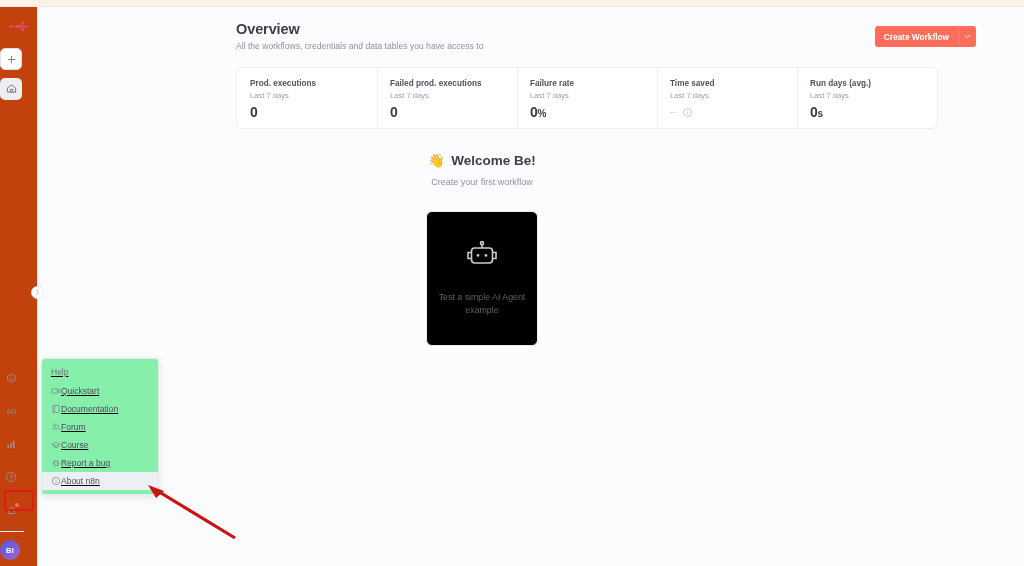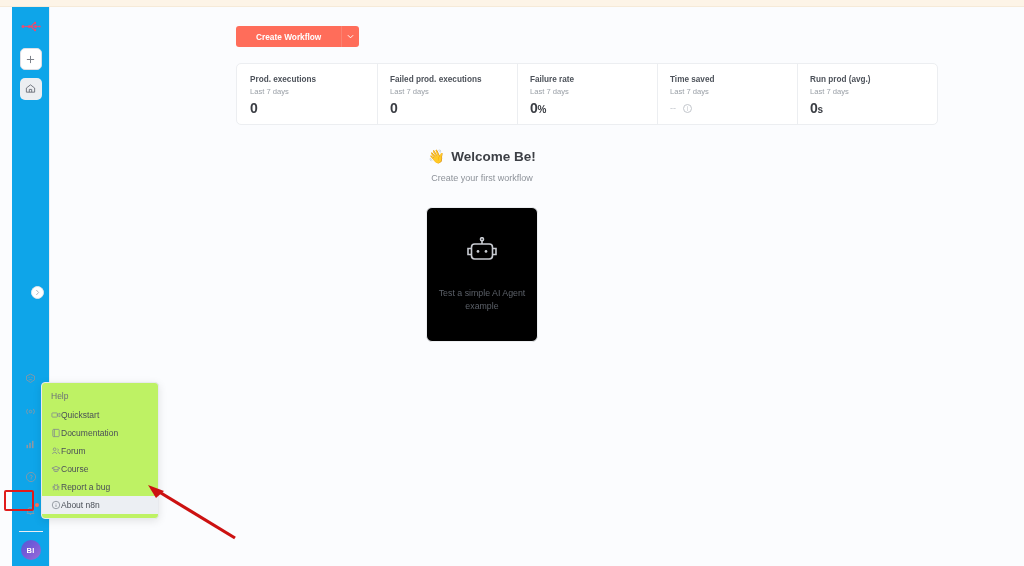--- a/index.html
+++ b/index.html
@@ -13,24 +13,24 @@
 
   
   .top-strip {
     position: absolute; top: 0; left: 0; width: 1024px; height: 7px;
     background: #fdf4e7;
     border-bottom: 1px solid #f6ead8;
   }
 
   
   .sidebar {
-    position: absolute; top: 7px; left: 12px; width: 38px; height: 559px;
-    background: #0ea5e9;
+    position: absolute; top: 7px; left: 0; width: 38px; height: 559px;
+    background: #c2410c;
     border-right: 1px solid #ebeef2;
-    display: flex; flex-direction: column; align-items: center;
+    display: flex; flex-direction: column; align-items: flex-start;
   }
   .logo-wrap {
     width: 38px; height: 26px;
     display: flex; align-items: center; justify-content: center;
     margin-top: 6px;
   }
   .sb-btn {
     width: 22px; height: 22px; border-radius: 5px;
     display: flex; align-items: center; justify-content: center;
     color: #909399; cursor: pointer; position: relative;
@@ -68,45 +68,45 @@
     position: absolute; left: 4px; top: 490px;
     width: 30px; height: 21px;
     border: 2px solid #e01b1b; border-radius: 2px;
     pointer-events: none; z-index: 7;
   }
   
   .arrow-svg { position: absolute; left: 140px; top: 480px; z-index: 8; pointer-events: none; }
 
   
   .help-menu {
-    position: absolute; left: 41px; top: 382px;
-    width: 118px; background: #bef264;
+    position: absolute; left: 41px; top: 358px;
+    width: 118px; background: #86efac;
     border: 1px solid #e8eaee; border-radius: 4px;
     box-shadow: 0 2px 9px rgba(0,0,0,.10);
-    padding: 5px 0 4px 0; z-index: 5;
+    padding: 5px 0 4px 0; z-index: 5; text-decoration: underline;
   }
   .help-title {
     font-size: 8.5px; color: #6b7078; padding: 3px 9px 5px 9px;
   }
   .help-item {
     display: flex; align-items: center; 
     padding: 4px 9px; font-size: 8.5px; color: #4a4f57; cursor: pointer;
   }
   .help-item.selected { background: #eceff3; }
   .help-ico { width: 10px; height: 10px; display: flex; align-items: center; justify-content: center; color: #80868f; flex: 0 0 10px; }
 
   
   .main { position: absolute; left: 38px; top: 7px; width: 986px; height: 559px; }
   .header { padding: 14px 0 0 198px; display: flex; justify-content: space-between; }
   .page-title { font-size: 14.5px; color: #3c3f45; font-weight: 600; letter-spacing: -.1px; }
   .page-sub { font-size: 8.6px; color: #8d9299; margin-top: 4px; }
   .create-wrap { display: flex; margin-right: 48px; margin-top: 5px; height: 21px; }
   .create-btn {
     background: #ff6d5a; color: #fff; font-size: 8.3px; font-weight: bold;
-    border: none; border-radius: 3px 0 0 3px; padding: 0 20px;
+    border: none; border-radius: 3px 0 0 3px; padding: 0 9px;
     cursor: pointer; height: 21px;
   }
   .create-caret {
     background: #ff6d5a; color: #fff; width: 18px; height: 21px;
     border-left: 1px solid #fb8271; border-radius: 0 3px 3px 0;
     display: flex; align-items: center; justify-content: center;
     font-size: 8px; cursor: pointer;
   }
 
   
@@ -334,20 +334,24 @@
           <circle cx="5.5" cy="3.5" r=".45" fill="#80868f" stroke="none"></circle>
         </svg>
       </span>
       <span>About n8n</span>
     </div>
   </div>
 
   <div class="main">
 
     <div class="header">
+      <div>
+        <div class="page-title">Overview</div>
+        <div class="page-sub">All the workflows, credentials and data tables you have access to</div>
+      </div>
       <div class="create-wrap">
         <button class="create-btn">Create Workflow</button>
         <div class="create-caret">
           <span>
             <svg width="7" height="5" viewBox="0 0 8 5" fill="none" stroke="#fff" stroke-width="1.1">
                 <path d="M1 1 L4 4 L7 1"></path>
               </svg>
           </span>
         </div>
       </div>
@@ -371,21 +375,21 @@
       </div>
       <div class="stat">
         <div class="stat-label">Time saved</div>
         <div class="stat-period">Last 7 days</div>
         <div class="stat-empty">
           <span>--</span>
           <span class="info-circ">i</span>
         </div>
       </div>
       <div class="stat">
-        <div class="stat-label">Run prod (avg.)</div>
+        <div class="stat-label">Run days (avg.)</div>
         <div class="stat-period">Last 7 days</div>
         <div class="stat-value"><span>0</span><span class="unit">s</span></div>
       </div>
     </div>
 
 
     <div class="welcome">
       <div class="welcome-title">
         <span>👋</span>
         <span>Welcome Be!</span>

